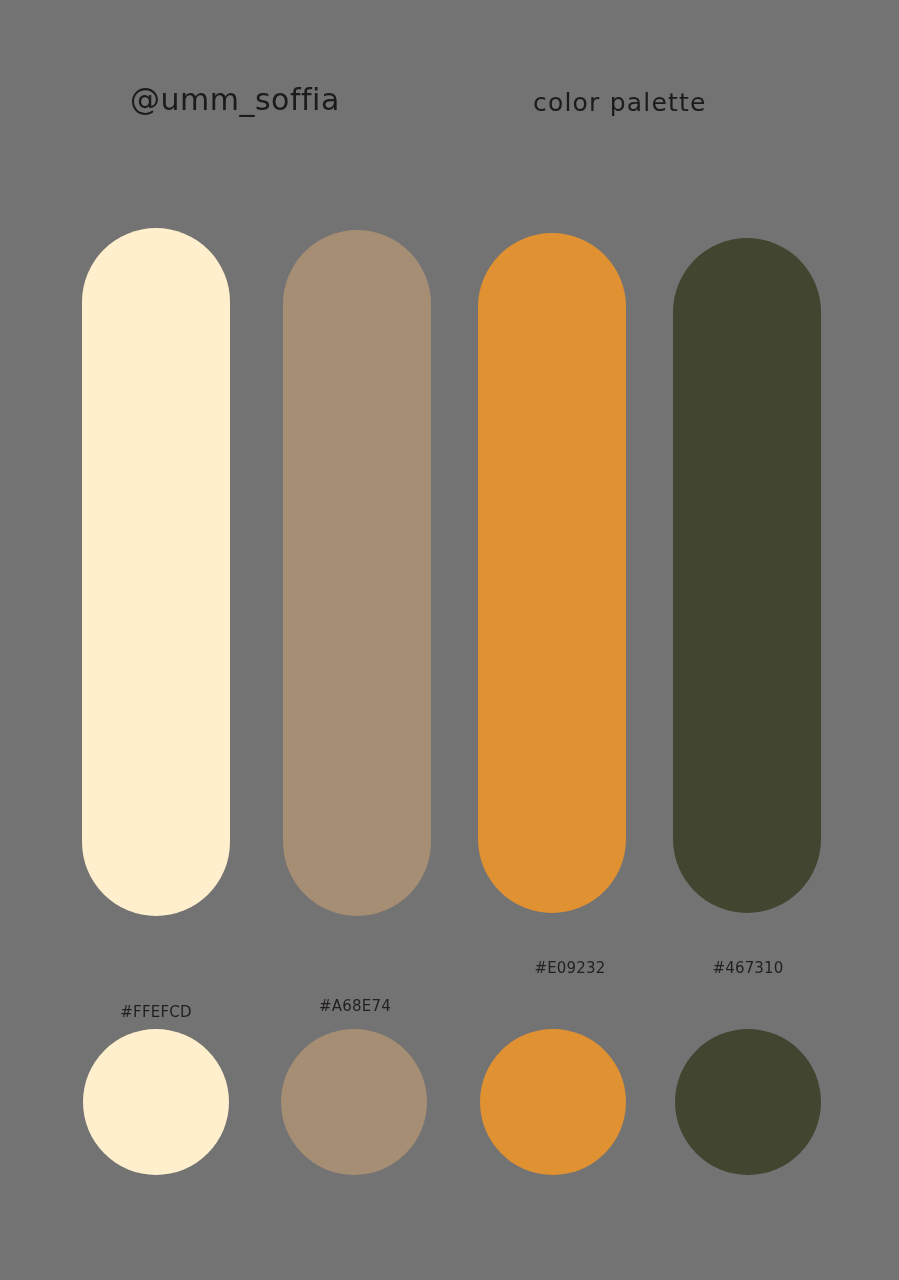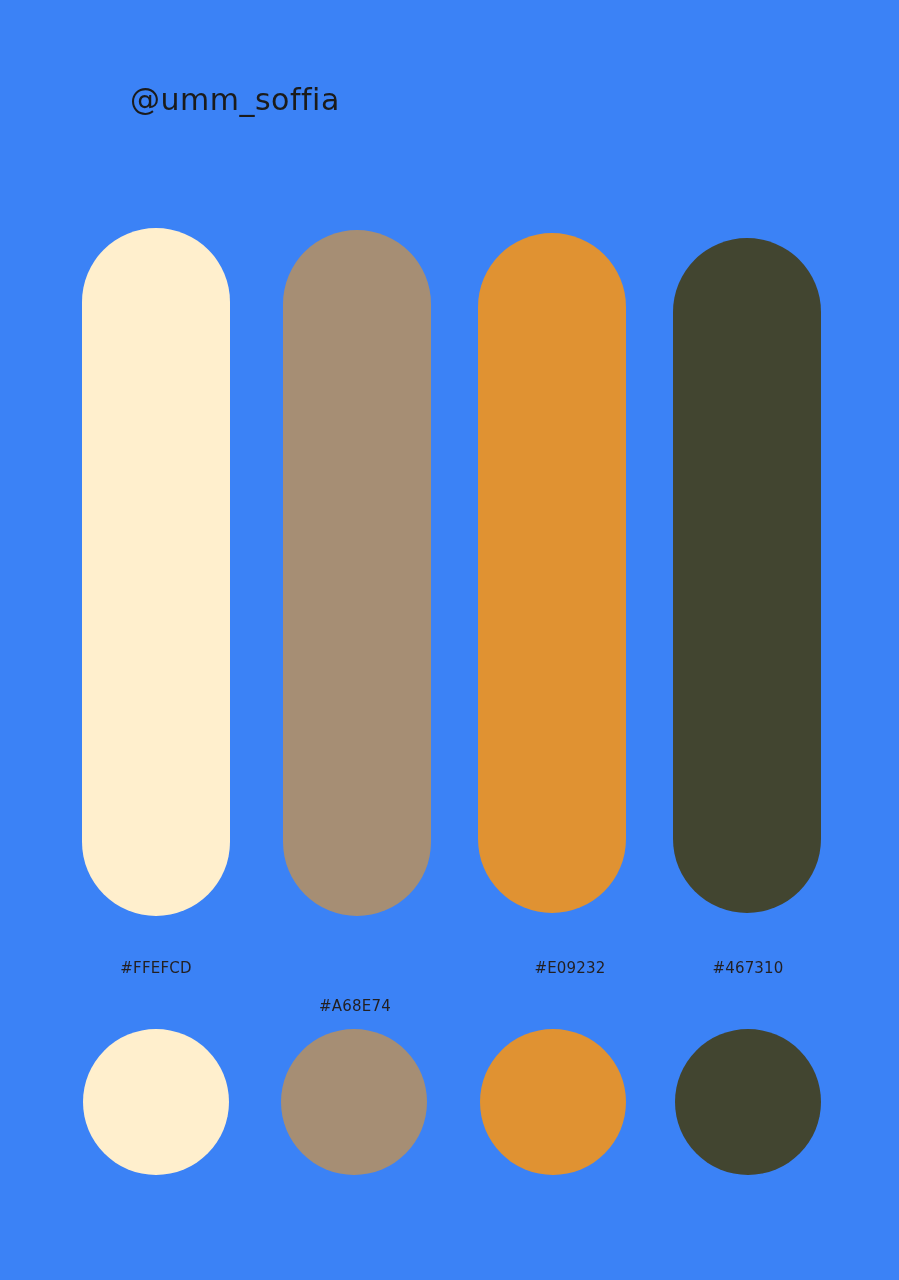--- a/index.html
+++ b/index.html
@@ -81,21 +81,21 @@
   }
   .hex-label {
     position: absolute;
     width: 180px;
     text-align: center;
     font-family: "DejaVu Sans", sans-serif;
     font-size: 15px;
     color: #231f20;
     letter-spacing: 0.2px;
   }
-  .hex-0 { left: 66px; }
+  .hex-0 { left: 66px; margin-top: 44px; }
   .hex-1 { left: 265px; margin-top: 38px; }
   .hex-2 { left: 480px; }
   .hex-3 { left: 658px; }
 
   
   .circles {
     position: absolute;
     top: 1029px;
     left: 0;
     width: 899px;
@@ -109,24 +109,25 @@
     top: 0;
   }
   .circle-0 { left: 83px; }
   .circle-1 { left: 281px; }
   .circle-2 { left: 480px; }
   .circle-3 { left: 675px; }
 </style>
 </head>
 <body>
 
-<div class="page" style="background: #3b82f6;">
+<div class="page" style="background: #737373;">
 
   <div class="header">
     <div class="handle" style="color: rgb(27, 27, 27);">@umm_soffia</div>
+    <div class="palette-title" style="color: rgb(27, 27, 27);">color palette</div>
   </div>
 
   <div class="bars">
     <div class="bar bar-0" style="background-color: rgb(255, 239, 205);"></div>
     <div class="bar bar-1" style="background-color: rgb(166, 142, 116);"></div>
     <div class="bar bar-2" style="background-color: rgb(224, 146, 50);"></div>
     <div class="bar bar-3" style="background-color: rgb(66, 69, 48);"></div>
   </div>
 
   <div class="labels">

